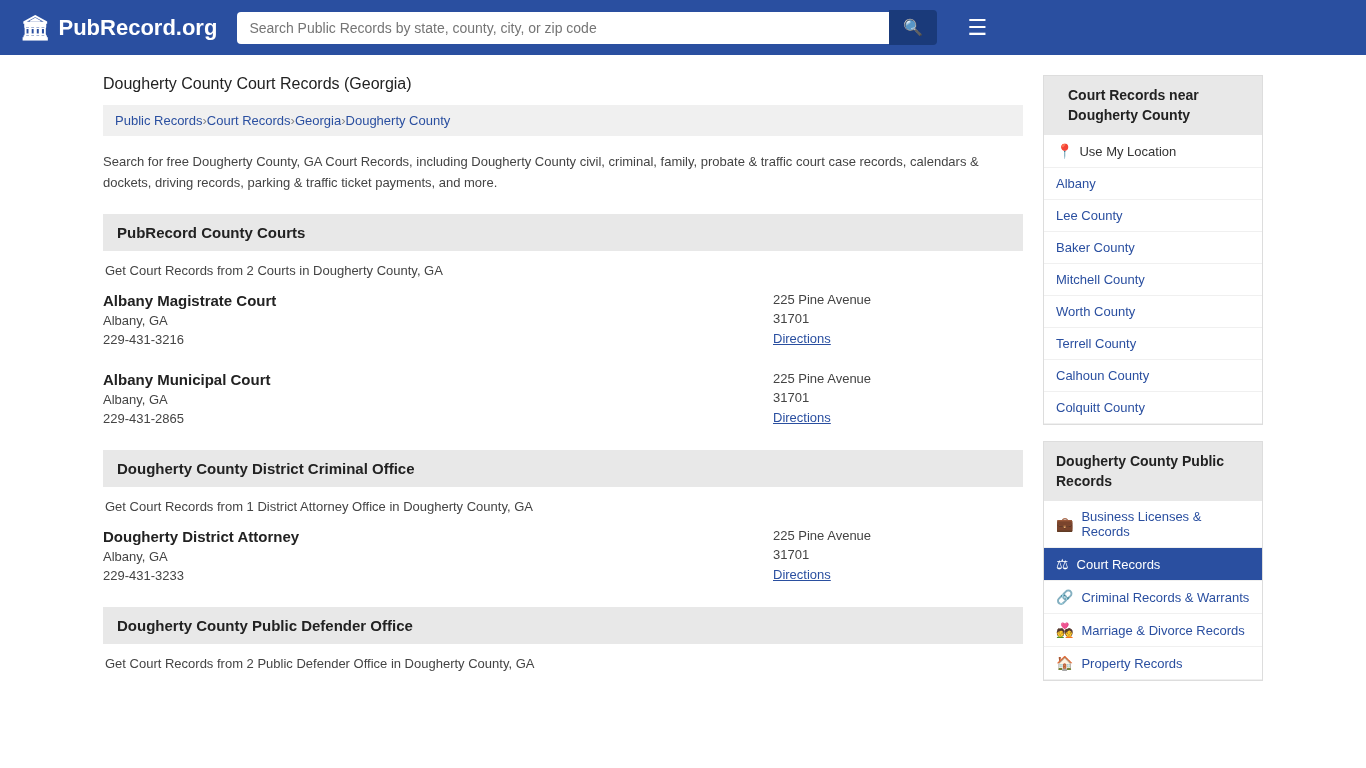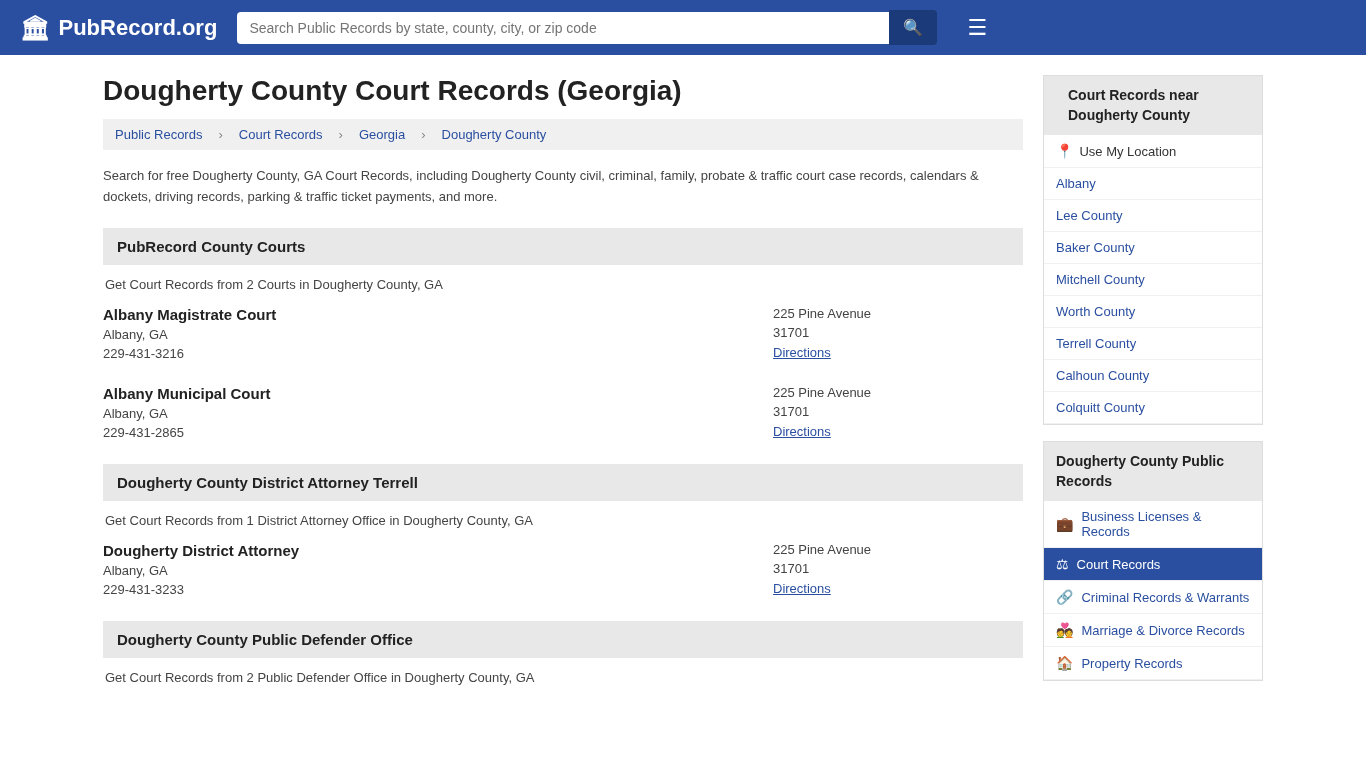--- a/index.html
+++ b/index.html
@@ -69,36 +69,36 @@
     .main-content {
       flex: 1;
     }
     .sidebar {
       width: 220px;
       flex-shrink: 0;
     }
 
     
     .page-title {
-      font-size: 28px;
-      font-weight: bold;
+      font-size: 16px;
+      font-weight: normal;
       color: #222;
       margin-bottom: 12px;
     }
 
     
     .breadcrumb {
       background: #f0f0f0;
       padding: 8px 12px;
       font-size: 13px;
       color: #555;
       margin-bottom: 16px;
       display: flex;
       align-items: center;
-      gap: 16px;
+      gap: 0;
     }
     .breadcrumb a {
       color: #2a4fa0;
       text-decoration: none;
     }
     .breadcrumb .sep {
       color: #888;
     }
 
     
@@ -288,21 +288,21 @@
         </div>
         <div class="court-right">
           <div class="court-address">225 Pine Avenue</div>
           <div class="court-zip">31701</div>
           <a class="directions-link" href="#">Directions</a>
         </div>
       </div>
     </div>
 
     <div class="section-block">
-      <div class="section-header">Dougherty County District Attorney Terrell</div>
+      <div class="section-header">Dougherty County District Criminal Office</div>
       <p class="section-desc">Get Court Records from 1 District Attorney Office in Dougherty County, GA</p>
 
       <div class="court-entry">
         <div class="court-left">
           <div class="court-name">Dougherty District Attorney</div>
           <div class="court-city">Albany, GA</div>
           <div class="court-phone">229-431-3233</div>
         </div>
         <div class="court-right">
           <div class="court-address">225 Pine Avenue</div>

